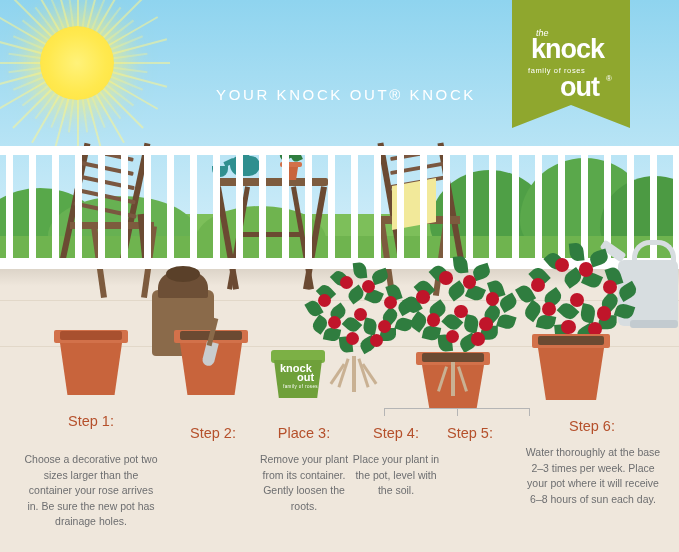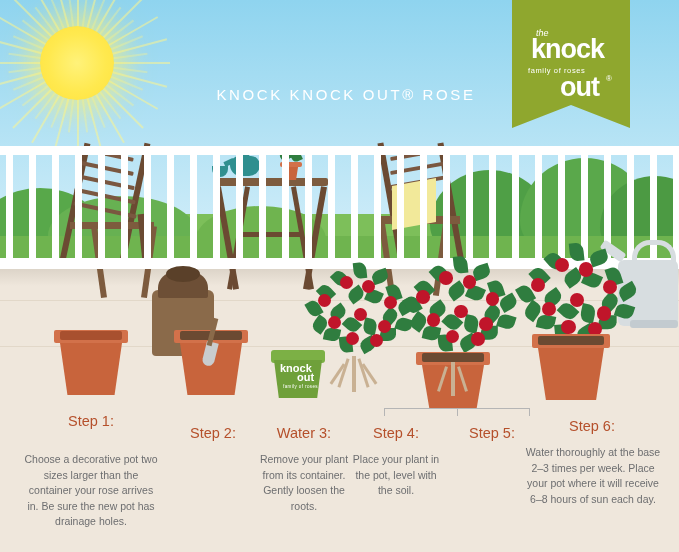--- a/index.html
+++ b/index.html
@@ -224,21 +224,21 @@
       <div class="baluster" style="left: 535px;"></div>
       <div class="baluster" style="left: 558px;"></div>
       <div class="baluster" style="left: 581px;"></div>
       <div class="baluster" style="left: 604px;"></div>
       <div class="baluster" style="left: 627px;"></div>
       <div class="baluster" style="left: 650px;"></div>
       <div class="baluster" style="left: 673px;"></div>
     </div>
 
   <div class="subtitle">
-    <div>KNOCK KNOCK OUT® ROSE</div>
+    <div>YOUR KNOCK OUT® KNOCK</div>
   </div>
 
   <div class="banner"></div>
   <div class="banner-the">the</div>
   <div class="banner-knock">knock</div>
   <div class="banner-fam">family of roses</div>
   <div class="banner-out">out</div>
   <div class="banner-reg">®</div>
 
   <div>
@@ -394,24 +394,24 @@
   <div class="bracket" style="left:384px;top:408px;width:146px;"></div>
   <div class="bracket-l" style="left:384px;top:408px;height:8px;"></div>
   <div class="bracket-l" style="left:457px;top:408px;height:8px;"></div>
   <div class="bracket-l" style="left:529px;top:408px;height:8px;"></div>
 
   <div class="step-h" style="left:36px;top:413px;width:110px;">Step 1:</div>
   <div class="step-b" style="left:24px;top:440px;width:134px;margin-top:12px;">Choose a decorative pot two sizes larger than the container your rose arrives in. Be sure the new pot has drainage holes.</div>
 
   <div class="step-h" style="left:165px;top:425px;width:96px;">Step 2:</div>
 
-  <div class="step-h" style="left:256px;top:425px;width:96px;">Water 3:</div>
+  <div class="step-h" style="left:256px;top:425px;width:96px;">Place 3:</div>
   <div class="step-b" style="left:254px;top:452px;width:100px;">Remove your plant from its container. Gently loosen the roots.</div>
 
   <div class="step-h" style="left:348px;top:425px;width:96px;">Step 4:</div>
   <div class="step-b" style="left:348px;top:452px;width:96px;">Place your plant in the pot, level with the soil.</div>
 
-  <div class="step-h" style="left:444px;top:425px;width:96px;">Step 5:</div>
+  <div class="step-h" style="left:422px;top:425px;width:96px;">Step 5:</div>
 
   <div class="step-h" style="left:527px;top:418px;width:130px;">Step 6:</div>
   <div class="step-b" style="left:525px;top:445px;width:136px;">Water thoroughly at the base 2–3 times per week. Place your pot where it will receive 6–8 hours of sun each day.</div>
 
 </div>
 
 </body></html>

